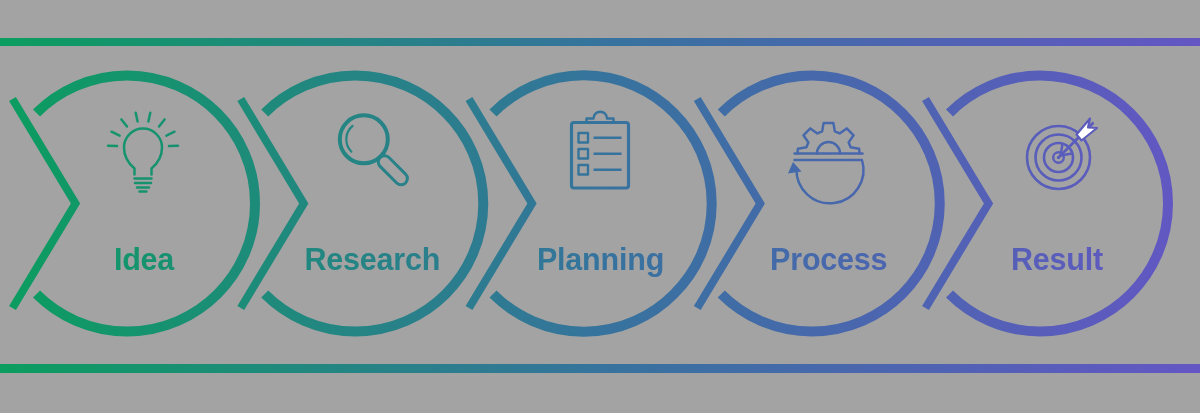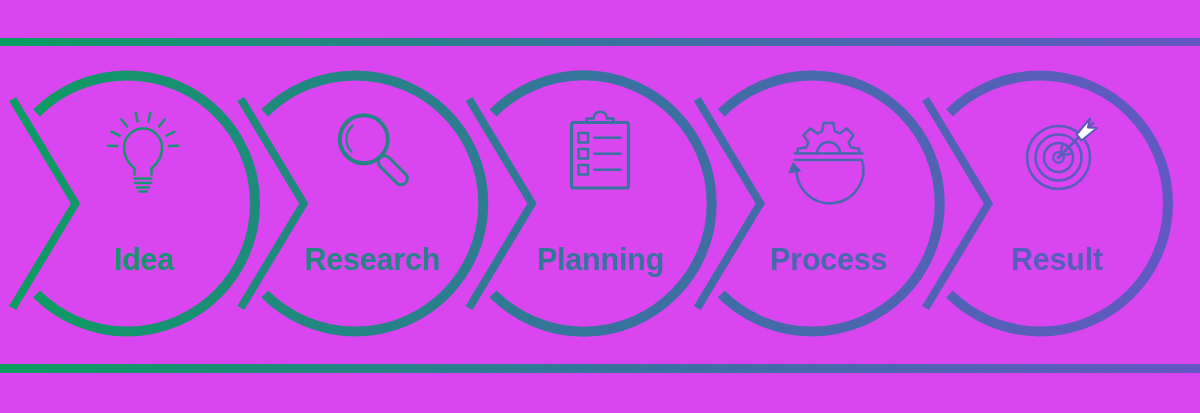--- a/index.html
+++ b/index.html
@@ -7,21 +7,21 @@
   .canvas{position:relative;width:1200px;height:413px;background:#ffffff;overflow:hidden;}
   .bar{position:absolute;left:0;width:1200px;}
   .bar-top{top:38px;height:8px;}
   .bar-bottom{top:364px;height:9px;}
   svg.flow{position:absolute;left:0;top:0;}
   svg.flow text{font-family:"Liberation Sans",sans-serif;font-weight:700;font-size:30.5px;letter-spacing:-0.2px;}
 </style>
 </head>
 <body>
 
-<div class="canvas" style="background: #d946ef;">
+<div class="canvas" style="background: #a3a3a3;">
 
   <div class="bar bar-top" style="background: linear-gradient(90deg, rgb(11, 157, 95) 0%, rgb(54, 115, 157) 50%, rgb(100, 86, 196) 100%);"></div>
 
   <svg class="flow" width="1200" height="413" viewBox="0 0 1200 413">
     <defs>
       <linearGradient id="flowGrad" x1="0" y1="0" x2="1200" y2="0" gradientUnits="userSpaceOnUse">
         <stop offset="0" stop-color="#0B9D5F"></stop>
         <stop offset="0.5" stop-color="#36739D"></stop>
         <stop offset="1" stop-color="#6456C4"></stop>
       </linearGradient>

